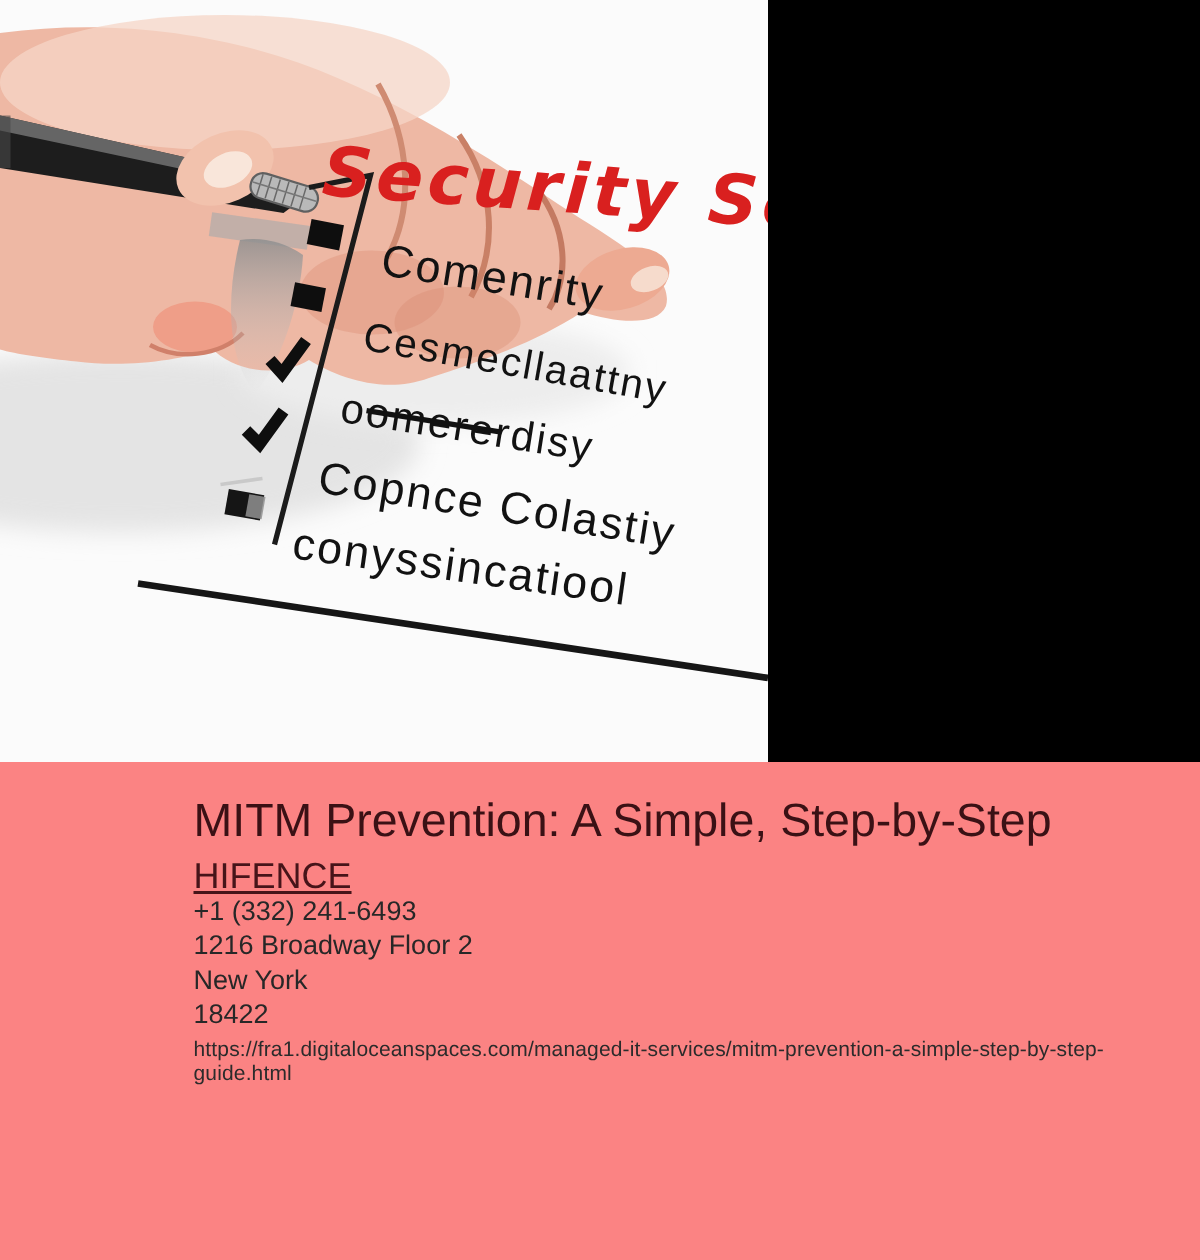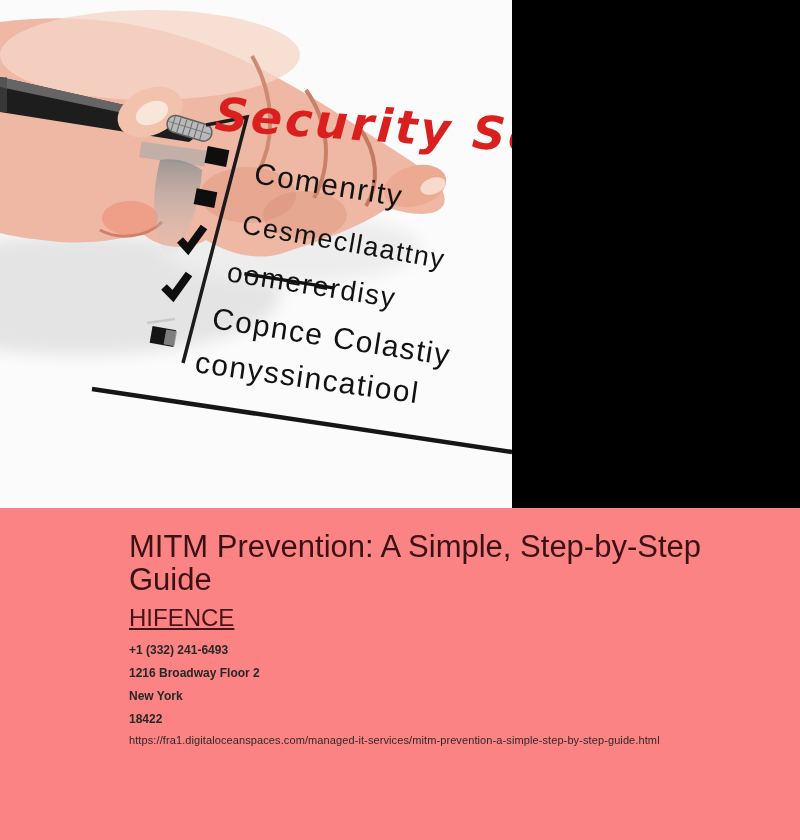--- a/index.html
+++ b/index.html
@@ -35,24 +35,24 @@
     padding:22px 40px 0 129px;
   }
   .card-title{
     margin:0;color:var(--title-color);
     font-size:31px;line-height:33px;font-weight:400;
   }
   .brand{
     margin-top:8px;font-size:24px;line-height:28px;
     color:var(--brand-color);font-weight:400;text-decoration:underline;
   }
-  .contact{margin-top:10px;font-size:12px;color:var(--contact-color);font-weight:bold;}
+  .contact{font-size:18px;color:var(--contact-color);}
   .contact > div{line-height:17px;margin-bottom:6px;}
   .url{
-    display:block;margin-top:3px;font-size:11px;
+    display:block;margin-top:3px;font-size:14px;
     color:var(--url-color);text-decoration:none;letter-spacing:0.1px;
   }
 </style>
 </head>
 <body>
 
 <div class="stage">
 
   <div class="photo">
     <svg viewBox="0 0 512 513" width="512" height="513">
@@ -138,21 +138,20 @@
         <text x="194" y="372" font-size="30" transform="rotate(8 194 372)" class="svg-item-text">conyssincatiool</text>
       </g>
 
       <line x1="92" y1="389" x2="512" y2="452" stroke="#161616" stroke-width="4.5"></line>
     </svg>
   </div>
 
   <section class="card">
     <h1 class="card-title">
       <div>MITM Prevention: A Simple, Step-by-Step</div>
-      <div>Guide</div>
     </h1>
     <div class="brand">HIFENCE</div>
     <div class="contact">
       <div>+1 (332) 241-6493</div>
       <div>1216 Broadway Floor 2</div>
       <div>New York</div>
       <div>18422</div>
     </div>
     <a class="url" href="#">https://fra1.digitaloceanspaces.com/managed-it-services/mitm-prevention-a-simple-step-by-step-guide.html</a>
   </section>

